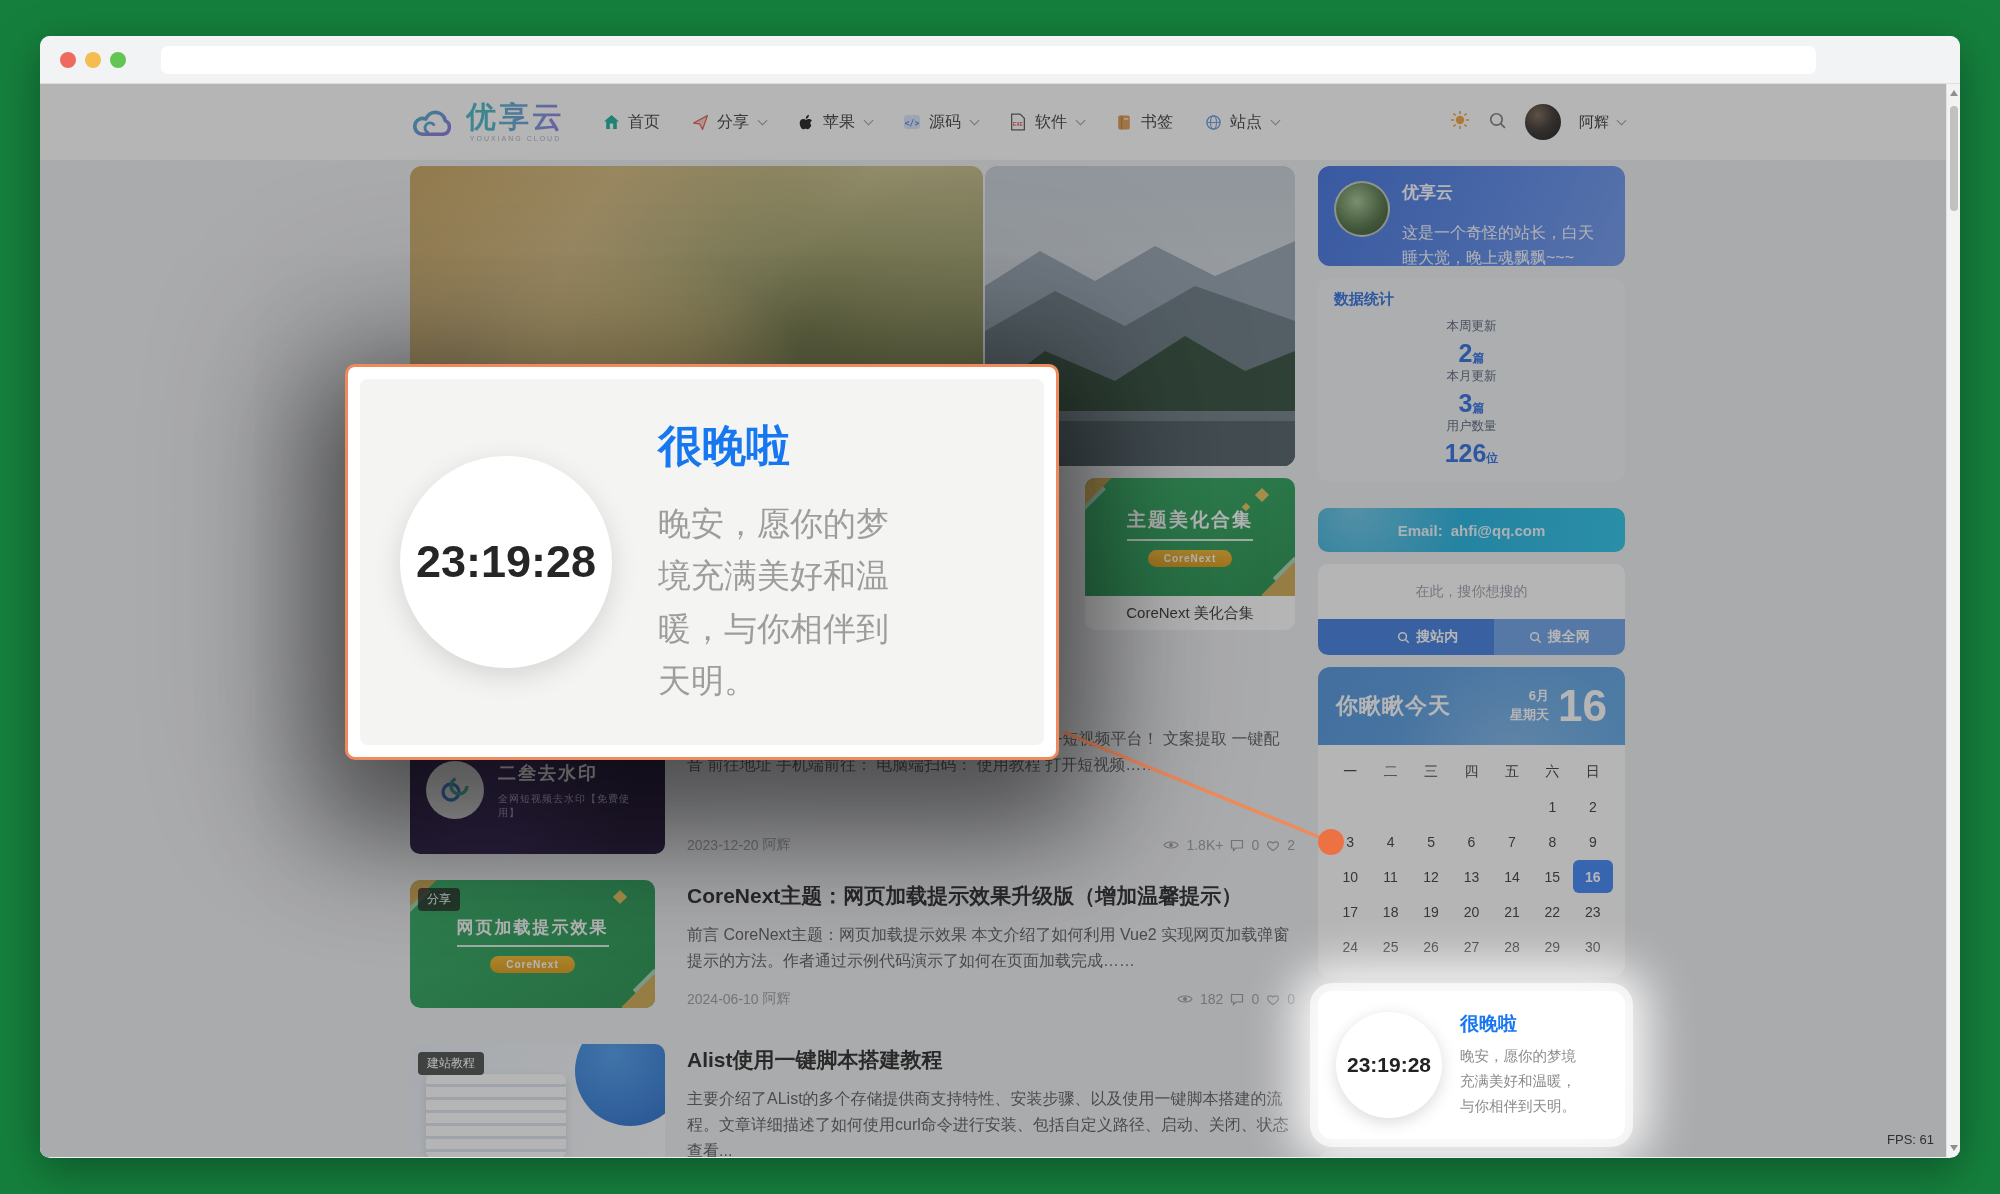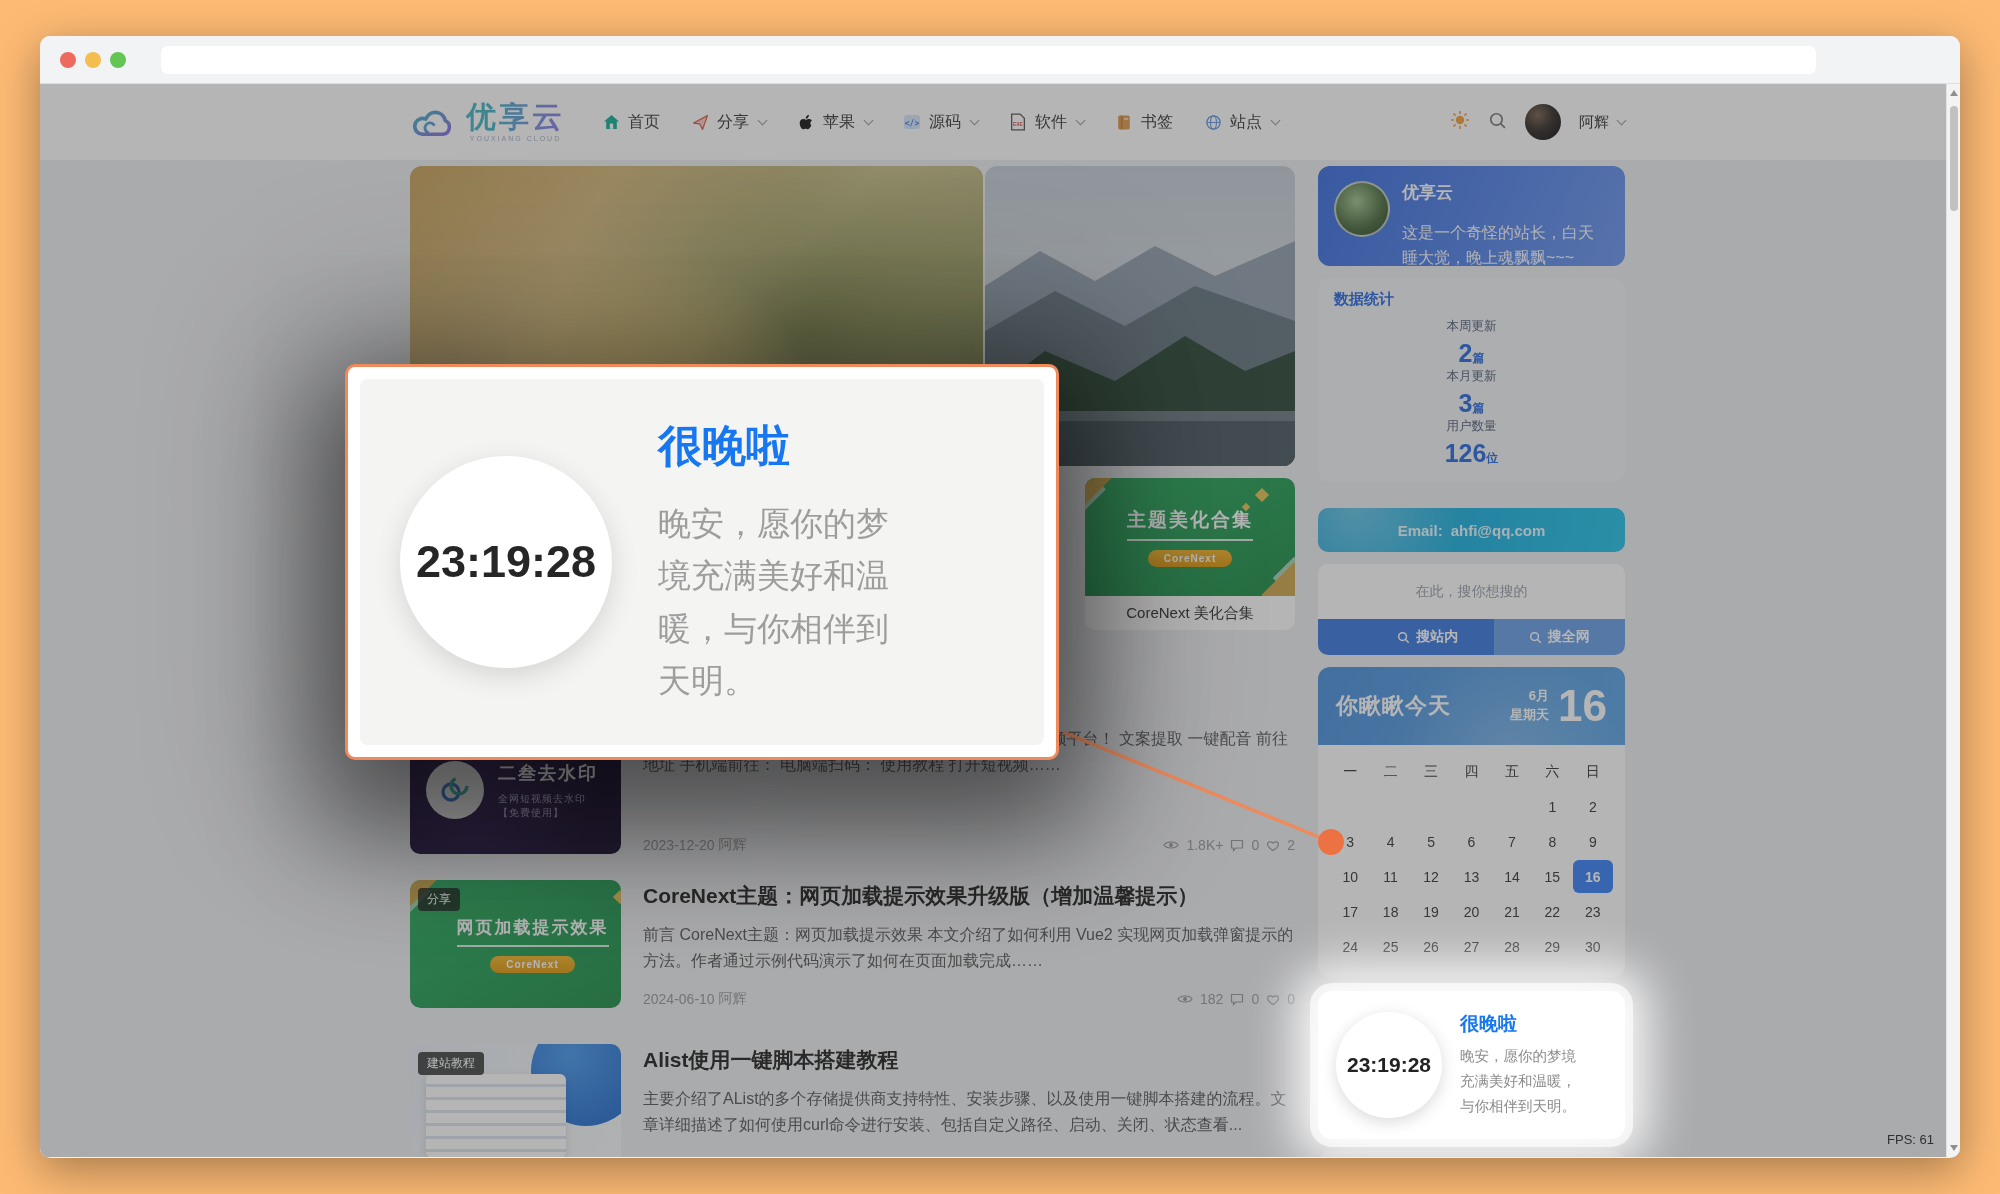--- a/index.html
+++ b/index.html
@@ -1,18 +1,18 @@
 <!DOCTYPE html>
 <html><head>
 <meta charset="utf-8">
 <style>
   * { margin:0; padding:0; box-sizing:border-box; }
   body { font-family:"Liberation Sans","DejaVu Sans",sans-serif; }
 
-  .frame { width:2000px; height:1194px; background:#fdba74; position:relative; }
+  .frame { width:2000px; height:1194px; background:#15803d; position:relative; }
   .window { position:absolute; left:40px; top:36px; width:1920px; height:1122px;
             border-radius:10px; overflow:hidden; background:#eef0f3;
             box-shadow:0 12px 45px rgba(0,0,0,.35); }
 
   
   .chrome { height:48px; background:#f2f3f4; border-bottom:1px solid #dcdee0;
             display:flex; align-items:center; padding:0 20px; gap:9px; }
   .tdot { width:16px; height:16px; border-radius:50%; }
   .tdot.red{background:#ee6a5f;} .tdot.yellow{background:#f5bd4f;} .tdot.green{background:#62c554;}
   .urlbar { margin-left:26px; width:1655px; height:28px; background:#fff; border-radius:7px; }
@@ -64,21 +64,21 @@
   .gtitle { font-size:19px; font-weight:bold; color:#fff; letter-spacing:2px;
             padding-bottom:6px; border-bottom:2px solid rgba(255,255,255,.85); z-index:1; }
   .gpill { background:linear-gradient(#f2b62c,#e09a12); color:#fff; font-weight:bold; font-size:10px;
            padding:3px 16px; border-radius:20px; letter-spacing:1px; z-index:1; }
   .gcaption { background:#fff; border-radius:0 0 10px 10px; height:34px; display:flex;
               align-items:center; justify-content:center; font-size:15px; color:#333; }
 
   
   .article { display:flex; gap:22px; }
   .a1 { margin-top:86px; } .a2 { margin-top:26px; } .a3 { margin-top:36px; }
-  .a-img { width:211px; height:128px; border-radius:10px; position:relative; overflow:hidden; flex:none; }
+  .a-img { width:255px; height:128px; border-radius:10px; position:relative; overflow:hidden; flex:none; }
   .a-badge { position:absolute; top:8px; left:8px; background:rgba(25,30,25,.78); color:#fff;
              font-size:12px; padding:3px 9px; border-radius:4px; z-index:2; }
   .a-badge:empty { display:none; }
   .pcard { background:radial-gradient(circle at 30% 40%, #35215a, #1e1137 75%);
            display:flex; align-items:center; gap:14px; padding:0 16px; }
   .p-logo { width:58px; height:58px; border-radius:50%; background:#fff; flex:none;
             display:flex; align-items:center; justify-content:center; }
   .p-tt { font-size:18px; font-weight:bold; color:#fff; letter-spacing:2px; }
   .p-ts { font-size:10px; color:#bfb5dc; margin-top:7px; letter-spacing:1px; }
   .gcard.small { border-radius:10px; height:128px; width:245px; }

